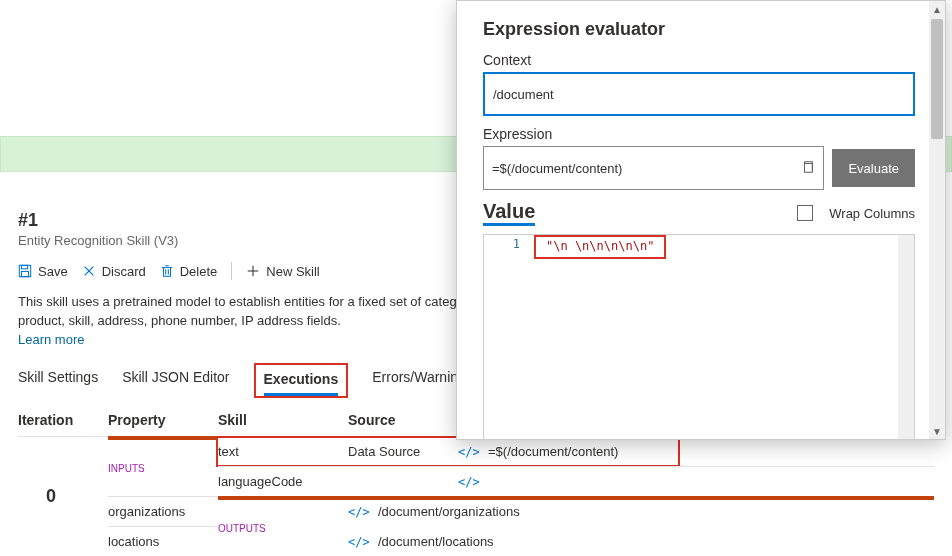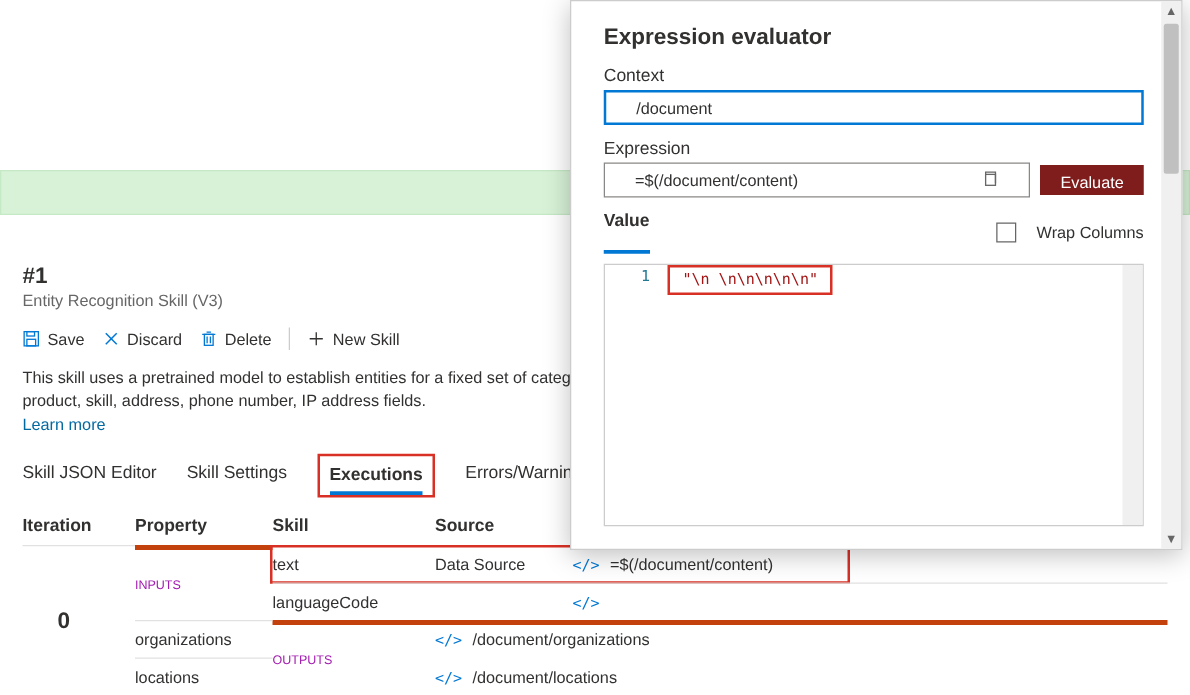--- a/index.html
+++ b/index.html
@@ -144,49 +144,49 @@
     .pop-scroll .arrow { height: 16px; display: flex; align-items:center; justify-content:center; font-size: 10px; color:#666; cursor:pointer;}
     .pop-scroll .track { flex:1; position: relative; }
     .pop-scroll .thumb { position:absolute; left:2px; right:2px; top:2px; height:120px; background:#c0c0c0; border-radius:2px;}
     .pop-inner { padding: 18px 30px 10px 26px; }
     .pop-title { font-size: 18px; font-weight: 600; margin-bottom: 12px; }
     .pop-label { font-size: 14px; margin-bottom: 4px; }
     .pop-input-row { display: flex; gap: 8px; align-items: center; margin-bottom: 10px; }
     .pop-input {
       flex: 1;
       border: 1px solid #8a8886;
-      padding: 5px 24px;
-      font-size: 13px;
-      height: 28px;
+      padding: 5px 8px;
+      font-size: 13px;
+      height: 44px;
       display: flex;
       align-items: center;
       justify-content: space-between;
     }
     .pop-input.active { border: 2px solid #0078d4; }
     .eval-btn {
-      background: #7f1d1d;
+      background: #737373;
       color: #fff;
       border: none;
       padding: 6px 16px;
       font-size: 13px;
       cursor: pointer;
-      height: 24px;
+      height: 38px;
     }
     .copy-icon { color: #666; cursor: pointer; }
     .value-header {
       display: flex;
       justify-content: space-between;
       align-items: center;
       margin-top: 8px;
       margin-bottom: 2px;
     }
     .value-tab {
-      font-size: 14px;
+      font-size: 20px;
       font-weight: 600;
-      padding-bottom: 16px;
+      padding-bottom: 0;
       border-bottom: 3px solid #0078d4;
     }
     .wrap-cols { display: flex; align-items: center; gap: 16px; font-size: 13px; color:#323130;}
     .checkbox { width: 16px; height: 16px; border: 1px solid #666; }
     .value-box {
       border: 1px solid #ccc;
       height: 210px;
       display: flex;
       margin-top: 8px;
       position: relative;
@@ -259,22 +259,22 @@
         </svg>
       <span>New Skill</span>
     </div>
   </div>
 
   <div class="desc">This skill uses a pretrained model to establish entities for a fixed set of catego</div>
   <div class="desc">product, skill, address, phone number, IP address fields.</div>
   <a class="learn-link">Learn more</a>
 
   <div class="tabs">
+    <div class="tab">Skill Settings</div>
     <div class="tab">Skill JSON Editor</div>
-    <div class="tab">Skill Settings</div>
     <div class="highlight-box">
       <div class="tab highlighted">Executions</div>
     </div>
     <div class="tab">Errors/Warnings (</div>
   </div>
 
   <div class="table-wrap">
     <div class="thead">
       <div>Iteration</div>
       <div>Property</div>

